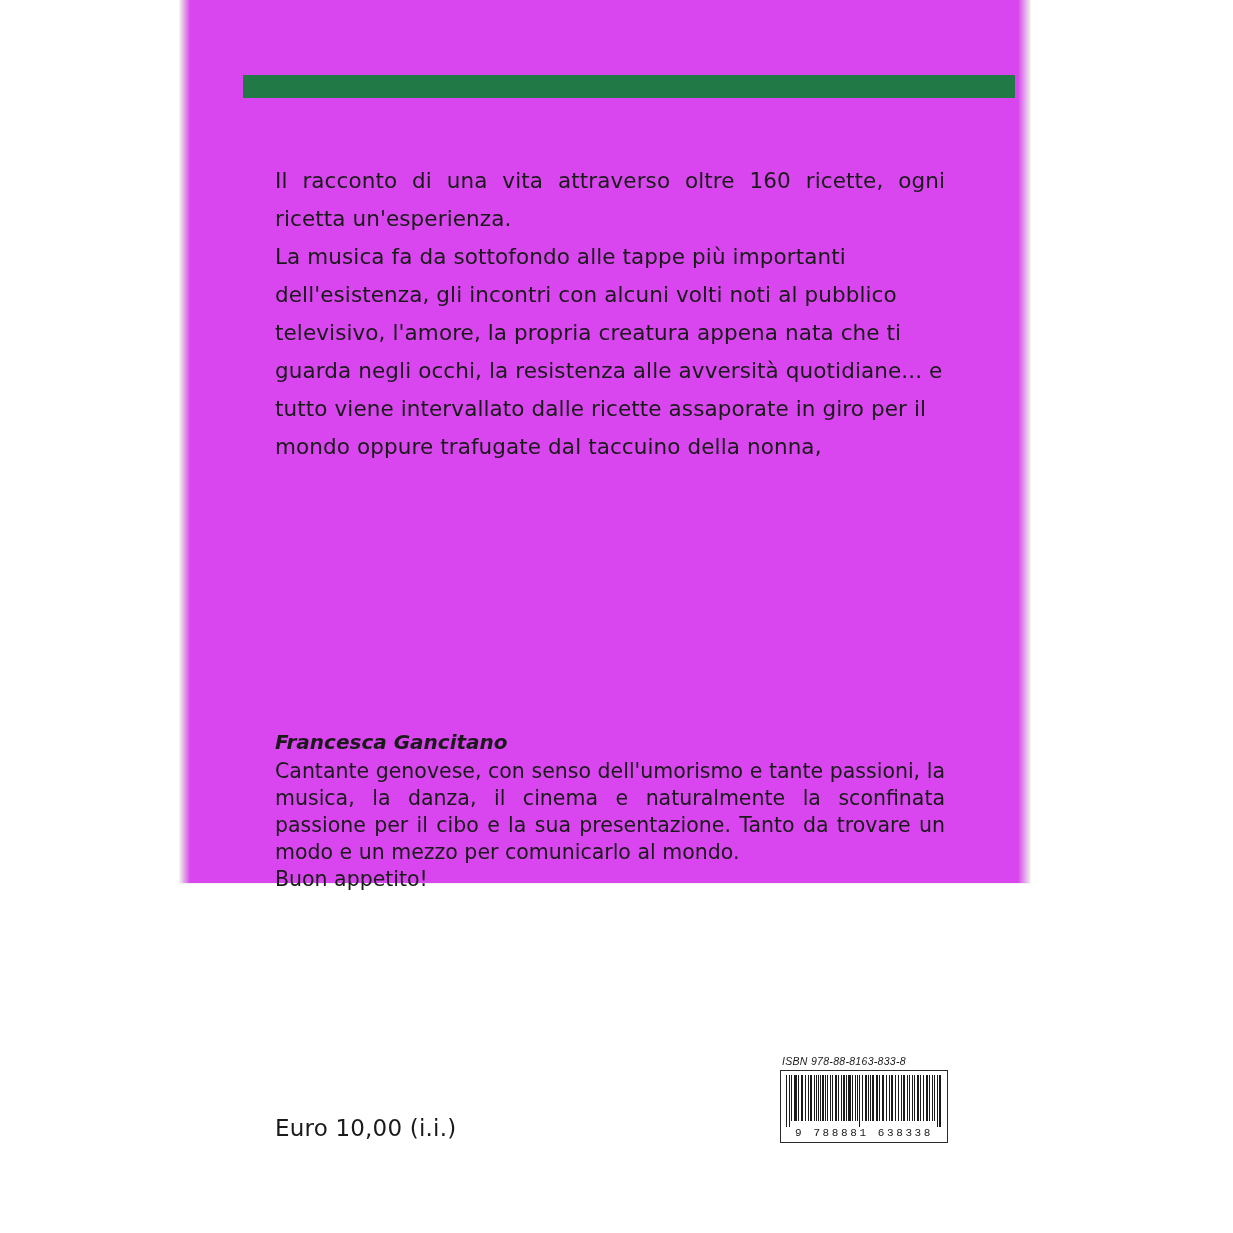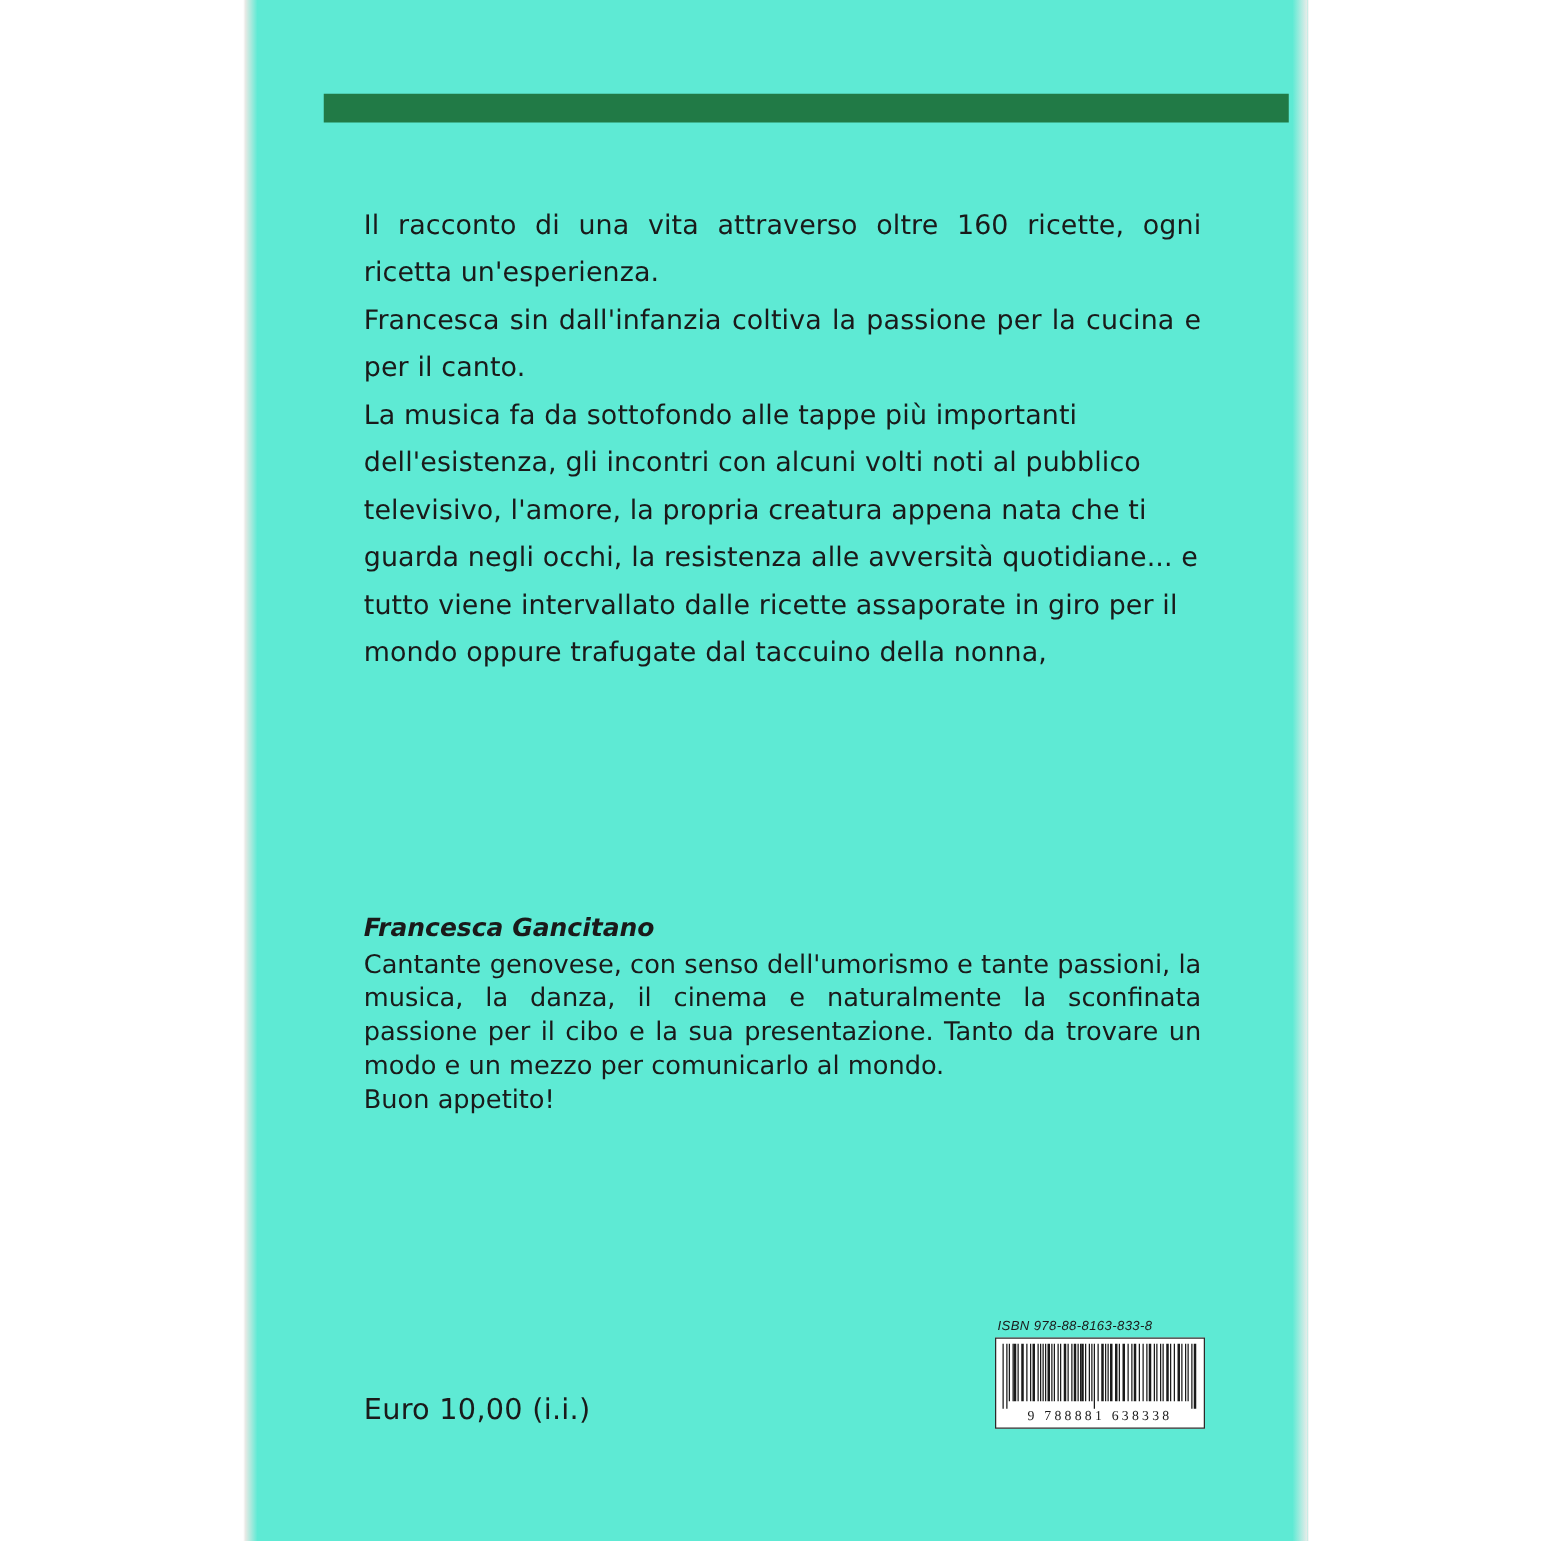--- a/index.html
+++ b/index.html
@@ -8,25 +8,25 @@
     background: #ffffff;
   }
   body {
     width: 1233px;
     height: 1233px;
     font-family: "DejaVu Sans", sans-serif;
     overflow: hidden;
   }
   .page {
     position: absolute;
-    left: 196px;
+    left: 180px;
     top: 0px;
     width: 850px;
-    height: 1233px;
-    background: #5eead4;
+    height: 883px;
+    background: #d946ef;
     box-shadow: 0 0 0 1px #f2f2f0;
   }
   
   .page:before {
     content: "";
     position: absolute;
     left: 0; top: 0; bottom: 0;
     width: 10px;
     background: linear-gradient(to right, #eceae6, rgba(255,255,255,0));
     pointer-events: none;
@@ -147,35 +147,34 @@
   }
   .barcode-digits {
     position: absolute;
     left: 0;
     right: 0;
     bottom: 3px;
     text-align: center;
     font-size: 11px;
     letter-spacing: 2.6px;
     color: #1b1b1b;
-    font-family: Liberation Serif, serif;
+    font-family: Liberation Mono, monospace;
   }
 </style>
 </head>
 <body>
 
 <div class="page">
 
   <div class="green-bar">
     <div class="notch"></div>
   </div>
 
   <div class="blurb">
     <p>Il racconto di una vita attraverso oltre 160 ricette, ogni ricetta un'esperienza.</p>
-    <p>Francesca sin dall'infanzia coltiva la passione per la cucina e per il canto.</p>
     <p class="last">La musica fa da sottofondo alle tappe più importanti dell'esistenza, gli incontri con alcuni volti noti al pubblico televisivo, l'amore, la propria creatura appena nata che ti guarda negli occhi, la resistenza alle avversità quotidiane... e tutto viene intervallato dalle ricette assaporate in giro per il mondo oppure trafugate dal taccuino della nonna,</p>
   </div>
 
   <div class="author-block">
     <p class="author-name">Francesca Gancitano</p>
     <p class="author-bio">Cantante genovese, con senso dell'umorismo e tante passioni, la musica, la danza, il cinema e naturalmente la sconfinata passione per il cibo e la sua presentazione. Tanto da trovare un modo e un mezzo per comunicarlo al mondo.</p>
     <p class="author-bio">Buon appetito!</p>
   </div>
 
   <div class="price">Euro 10,00 (i.i.)</div>

